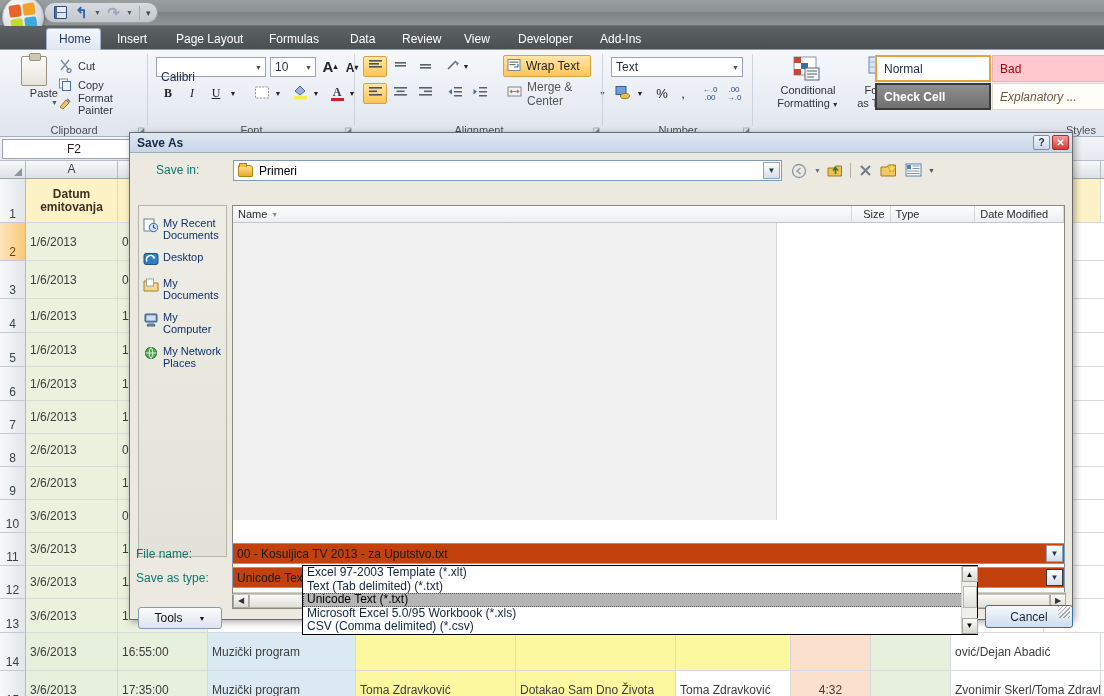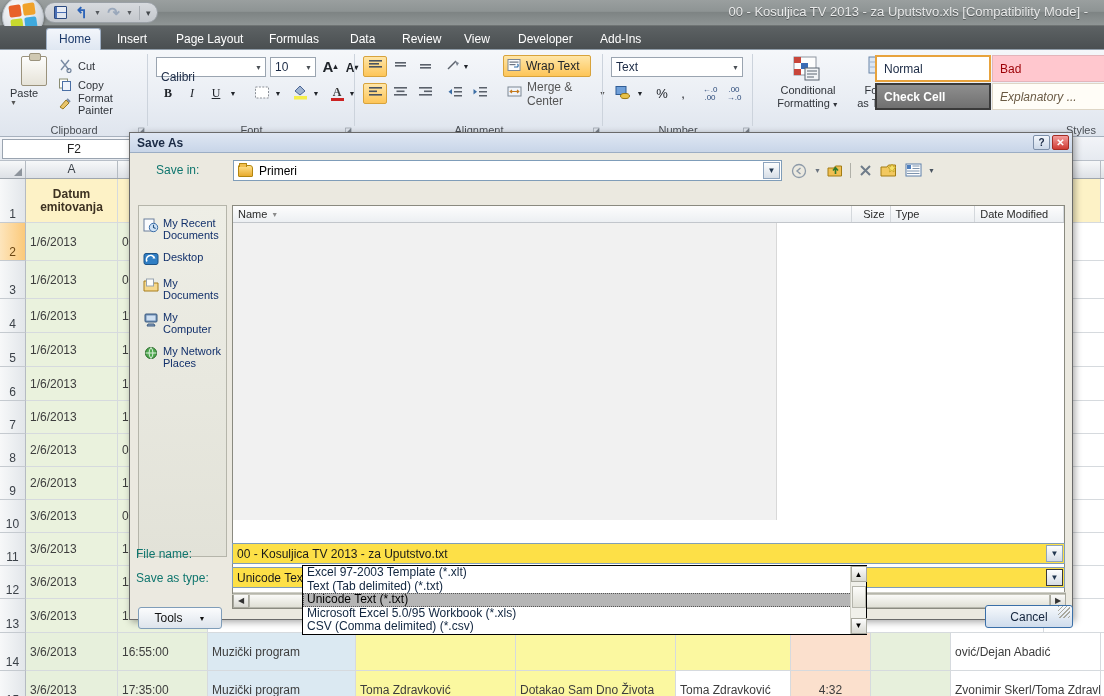--- a/index.html
+++ b/index.html
@@ -96,21 +96,21 @@
   .grp-label {
     position: absolute; bottom: 1px; width: 100%;
     text-align: center; font-size: 11px; color: #4a4f55;
   }
   .grp-div { position:absolute; top:4px; width:1px; height:72px; background:#ccd3dc; }
   .dlg-launcher { position:absolute; bottom:2px; right:3px; font-size:8px; color:#7a828c; }
 
   
   .paste-btn {
     position:absolute; left:10px; top:4px; width:48px; height:62px;
-    text-align:left; font-size:11px; color:#30343a;
+    text-align:right; font-size:11px; color:#30343a;
   }
   .clipboard-ico {
     width:26px; height:30px; margin:2px auto 1px;
     background:linear-gradient(to bottom,#fdfdfc,#e6e3d8);
     border:1px solid #9a927c; border-radius:2px; position:relative;
   }
   .clipboard-ico:before{content:"";position:absolute;left:7px;top:-4px;width:10px;height:6px;background:#cfc8b2;border:1px solid #9a927c;border-radius:2px;}
   .mini-row { display:flex; align-items:center; gap:5px; font-size:11px; color:#30343a; height:19px; }
   .mini-ico { width:15px; height:15px; display:inline-block; }
 
@@ -267,21 +267,21 @@
     background:#f0f0ea; border-top:1px solid #cfcfc6; display:flex; align-items:center;
   }
   .hs-arrow {
     width:16px; height:15px; background:linear-gradient(to bottom,#fdfdfd,#d9d9d2);
     border:1px solid #a8a89e; display:flex; align-items:center; justify-content:center; font-size:8px; color:#333;
   }
   .hs-thumb { flex:1; height:15px; background:linear-gradient(to bottom,#fcfcfa,#e0e0d6); border:1px solid #b6b6ac; position:relative; }
   .hs-thumb:after{content:"";position:absolute;left:50%;top:5px;width:12px;height:5px;margin-left:-6px;
     background:repeating-linear-gradient(to right,#9a9a90 0 1px,transparent 1px 3px);}
   .dlg-field {
-    position:absolute; height:21px; background:#fde047; border:1px solid #7f9db9;
+    position:absolute; height:21px; background:#c2410c; border:1px solid #7f9db9;
     font-size:12px; color:#1a1a1a; display:flex; align-items:center; padding-left:4px;
   }
   .dlg-sep { position:absolute; left:102px; width:833px; height:1px; background:#c8c8bd; }
 
   .tools-btn {
     position:absolute; left:8px; top:454px; width:84px; height:22px;
     background:linear-gradient(to bottom,#fbfcfd,#dde4ec);
     border:1px solid #7f9db9; border-radius:3px;
     display:flex; align-items:center; justify-content:center; gap:16px;
     font-size:12px; color:#111;
@@ -291,21 +291,21 @@
     background:linear-gradient(to bottom,#f6f9fc,#cfdcec);
     border:1px solid #3a6fa8; border-radius:3px;
     display:flex; align-items:center; justify-content:center;
     font-size:12px; color:#13243c;
   }
   .resize-grip { position:absolute; right:2px; bottom:2px; width:12px; height:12px;
     background:repeating-linear-gradient(135deg,#a8a89e 0 1px,transparent 1px 3px); }
 
   
   .dd-list {
-    position:absolute; left:302px; top:565px; width:565px;
+    position:absolute; left:302px; top:565px; width:676px;
     background:#fff; border:1px solid #000; z-index:50;
   }
   .dd-item {
     height:13.5px; font-size:12px; color:#10253f; padding-left:4px;
     line-height:13.5px; white-space:nowrap;
   }
   .dd-item.sel { background:#b5b5b5; color:#000; outline:1px dotted #555; outline-offset:-1px; }
   .dd-scroll {
     position:absolute; right:0; top:0; width:16px; height:100%;
     background:#f0f0ea; border-left:1px solid #cfcfc6;
@@ -338,21 +338,20 @@
           <span class="undo-ico">↰</span>
         </div>
       <span class="mini-caret">▼</span>
       <div class="qat-btn">
           <span class="redo-ico">↷</span>
         </div>
       <span class="mini-caret">▼</span>
       <span class="qat-sep"></span>
       <span class="qat-more">▾</span>
     </div>
-    <div class="title-text">00 - Kosuljica TV 2013 - za Uputstvo.xls  [Compatibility Mode]  -</div>
   </div>
 
   <div class="tabstrip">
     <div class="tab active" style="left:46px;width:55px;">Home</div>
     <div class="tab" style="left:105px;">Insert</div>
     <div class="tab" style="left:164px;">Page Layout</div>
     <div class="tab" style="left:257px;">Formulas</div>
     <div class="tab" style="left:338px;">Data</div>
     <div class="tab" style="left:390px;">Review</div>
     <div class="tab" style="left:452px;">View</div>

